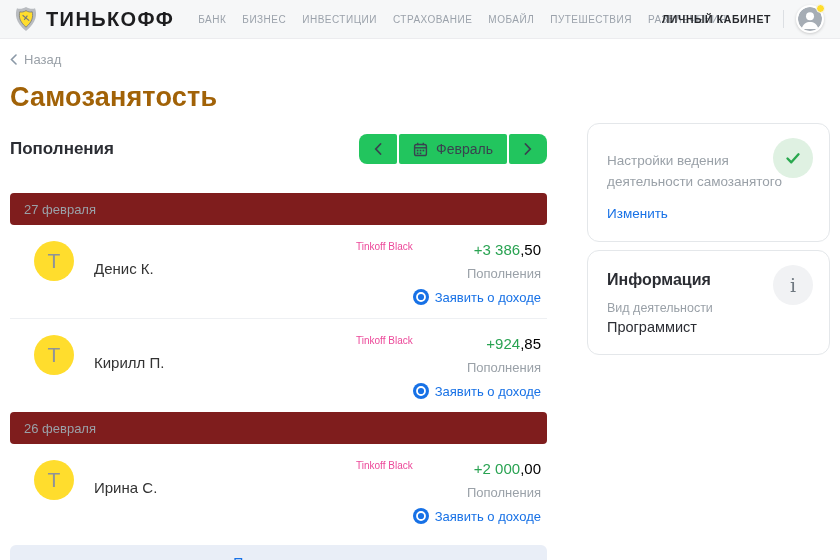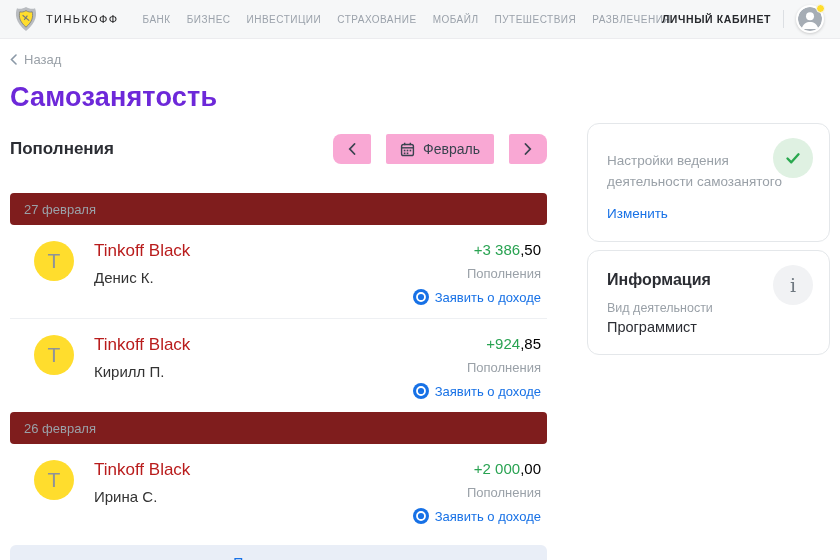--- a/index.html
+++ b/index.html
@@ -11,69 +11,69 @@
   a { text-decoration:none; }
 
   
   .topnav {
     height:39px; background:#f6f7f8; border-bottom:1px solid #ececef;
     display:flex; align-items:center; justify-content:space-between;
     padding:0 16px 0 14px;
   }
   .nav-left { display:flex; align-items:center; min-width:0; }
   .brand { display:flex; align-items:center; gap:8px; cursor:pointer; }
-  .brand-text { font-size:11px; font-weight:400; letter-spacing:1.4px; color:#1d1d1f; }
+  .brand-text { font-size:20px; font-weight:700; letter-spacing:1.4px; color:#1d1d1f; }
   .nav-items { display:flex; gap:16px; margin-left:24px; white-space:nowrap; }
   .nav-item { font-size:10px; letter-spacing:0.5px; color:#9ba2ab; cursor:pointer; }
   .nav-right { display:flex; align-items:center; gap:12px; flex-shrink:0; }
   .account-link { font-size:10.5px; font-weight:700; letter-spacing:0.6px; color:#27292d; cursor:pointer; }
   .nav-divider { width:1px; height:18px; background:#dcdfe3; }
   .avatar-chip {
     width:28px; height:28px; border-radius:50%; background:#fff; position:relative;
     box-shadow:0 1px 3px rgba(0,0,0,.18); display:flex; align-items:center; justify-content:center; cursor:pointer;
   }
   .avatar-inner { width:24px; height:24px; border-radius:50%; overflow:hidden; display:block; }
   .avatar-dot {
     position:absolute; top:-1px; right:-1px; width:9px; height:9px; border-radius:50%;
     background:#ffdd2d; border:1.5px solid #f6f7f8;
   }
 
   
   .main { padding:0 10px; }
   .back-link { display:inline-flex; align-items:center; gap:7px; margin-top:13px; color:#9aa1a8; font-size:13px; cursor:pointer; }
-  .page-title { font-size:27px; font-weight:700; color:#6d28d9; margin-top:13px; letter-spacing:0.2px; }
+  .page-title { font-size:27px; font-weight:700; color:#a16207; margin-top:13px; letter-spacing:0.2px; }
   .columns { display:flex; gap:40px; align-items:flex-start; margin-top:10px; }
   .feed-col { width:537px; }
   .sidebar-col { width:243px; }
 
   
   .feed-header { display:flex; justify-content:space-between; align-items:center; margin-top:10px; height:32px; }
   .feed-title { font-size:17px; font-weight:700; color:#2b2d33; }
   .month-selector { display:flex; gap:2px; }
   .ms-btn {
-    background:#f9a8d4; border:none; height:30px; display:flex; align-items:center;
-    justify-content:center; cursor:pointer; font-family:inherit;margin-left:13px;
+    background:#22c55e; border:none; height:30px; display:flex; align-items:center;
+    justify-content:center; cursor:pointer; font-family:inherit;
   }
   .ms-prev { width:38px; border-radius:8px 2px 2px 8px; }
   .ms-next { width:38px; border-radius:2px 8px 8px 2px; }
   .ms-month { padding:0 14px; border-radius:2px; gap:8px; font-size:14px; color:#39434f; }
 
   
   .date-bar {
     margin-top:28px; height:32px; background:#7f1d1d; border-radius:4px;
     display:flex; align-items:center; padding-left:14px; font-size:13px; color:#9aa1a8;
   }
   .txn-row { display:flex; padding:13px 6px 13px 24px; cursor:pointer; }
   .txn-avatar {
     width:40px; height:40px; border-radius:50%; background:#ffdd2d; flex-shrink:0;
     display:flex; align-items:center; justify-content:center; margin-top:3px;
   }
   .txn-avatar span { color:#8f9398; font-size:21px; font-weight:400; }
   .txn-main { flex:1; padding-top:3px; margin-left:20px; }
-  .txn-account { font-size:17px; color:#b91c1c; }
+  .txn-account { font-size:10px; color:#ec4899;text-align:right; }
   .txn-name { font-size:15px; color:#333; margin-top:8px; }
   .txn-side { display:flex; flex-direction:column; align-items:flex-end; gap:8px; padding-top:3px; }
   .txn-amount { font-size:15px; font-weight:500; color:#29a352; white-space:nowrap; }
   .txn-amount .frac { color:#000000; }
   .txn-category { font-size:13px; color:#9aa1a8; }
   .txn-action { display:inline-flex; align-items:center; gap:6px; color:#1771e6; font-size:13px; cursor:pointer;text-align:center; }
   .txn-sep { height:1px; background:#eef0f3; }
   .show-more {
     margin-top:8px; width:100%; height:36px; background:#e9eef7; color:#1771e6;
     font-size:14px; border:none; border-radius:6px; cursor:pointer; font-family:inherit;

